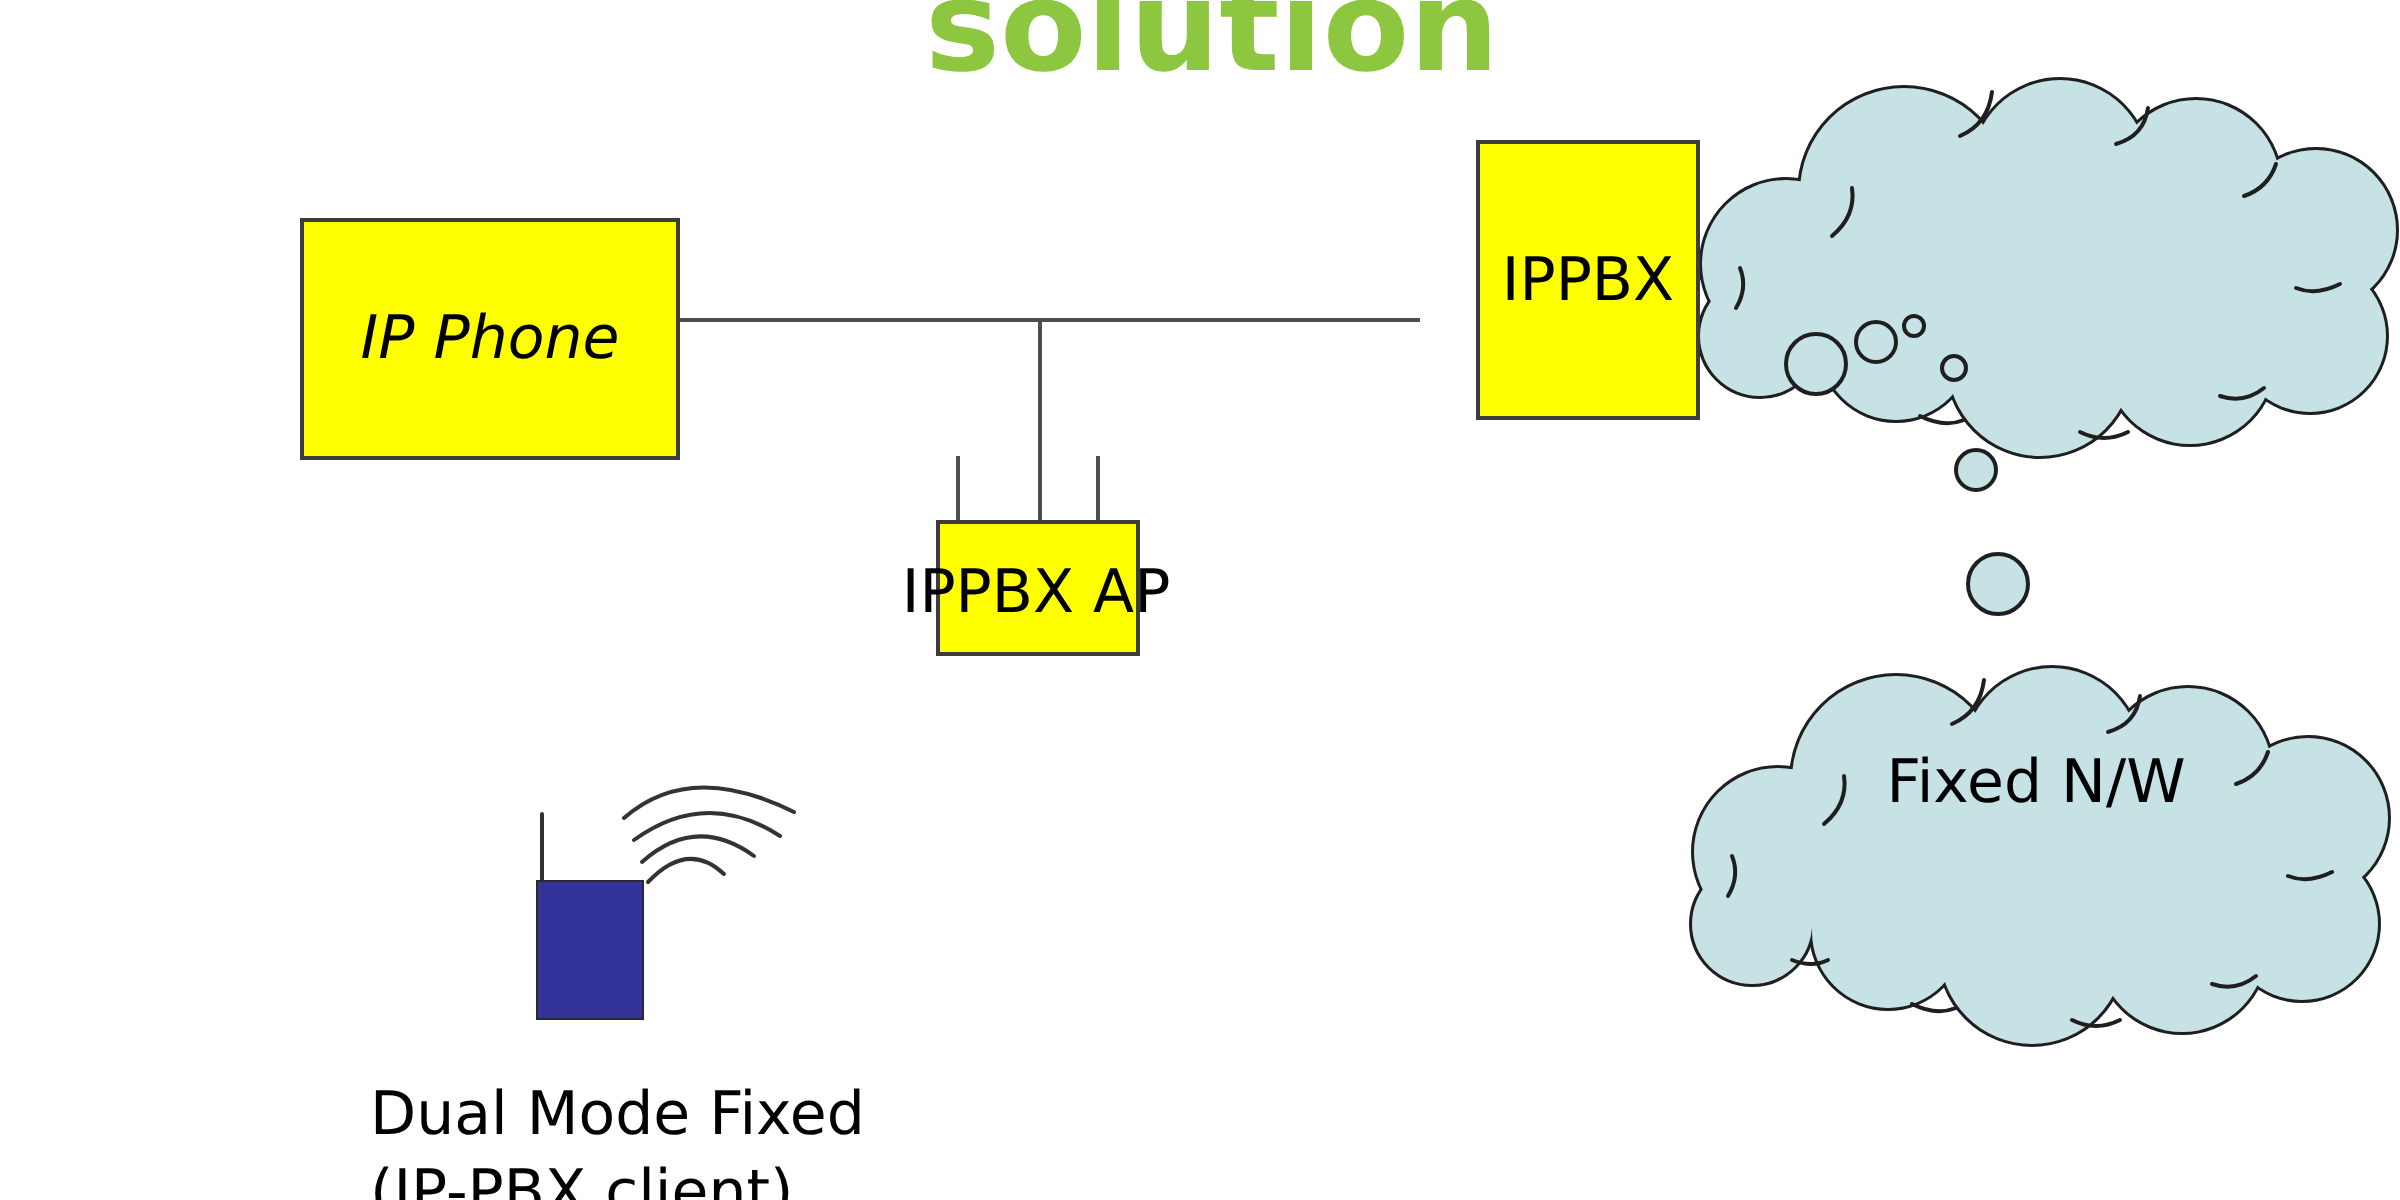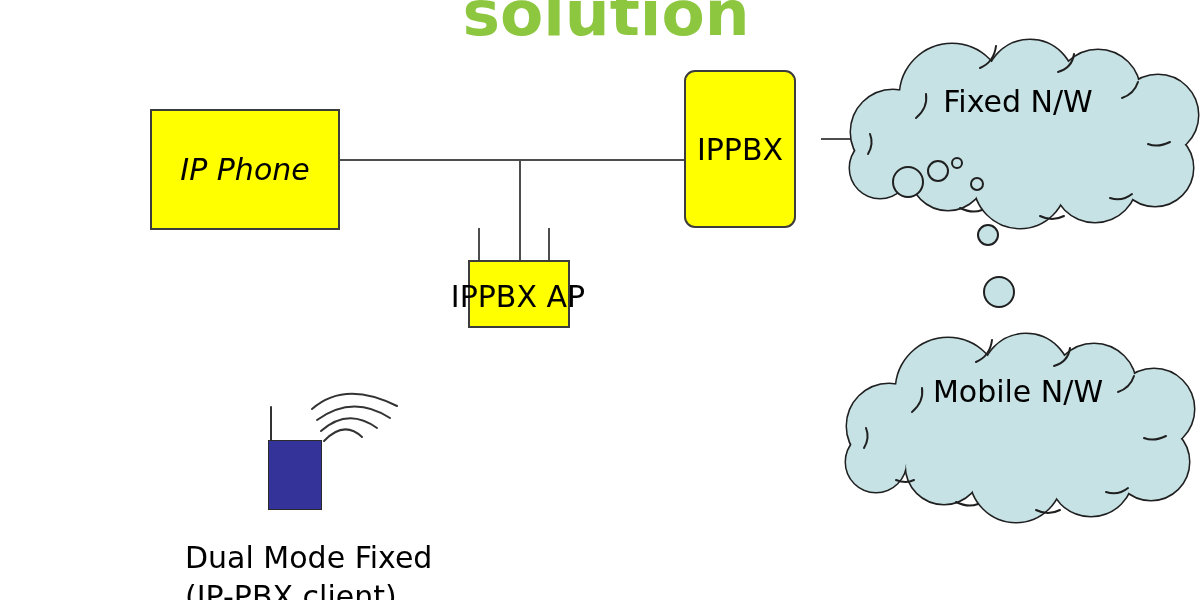--- a/index.html
+++ b/index.html
@@ -21,21 +21,21 @@
   }
 
   .box {
     position:absolute; box-sizing:border-box;
     background:var(--box-fill,#ffff00);
     border:2px solid var(--box-border,#3c3c3c);
     display:flex; align-items:center; justify-content:center;
     font-size:30px;
   }
   #ip-phone-box { left:150px; top:109px; width:190px; height:121px;font-style:italic; }
-  #ippbx-box    { left:684px; top:70px;  width:112px; height:158px;border-radius:11px; }
+  #ippbx-box    { left:738px; top:70px;  width:112px; height:140px; }
   #wlan-ap-box  { left:468px; top:260px; width:102px; height:68px; }
 
   .float-label { position:absolute; text-align:center; font-size:30px; white-space:nowrap; }
   #wlan-ap-label { left:427px; top:279px; width:182px; }
   #fixed-nw-label  { left:918px; top:84px;  width:200px; }
   #mobile-nw-label { left:918px; top:374px; width:200px; }
 
   #device-rect {
     position:absolute; left:268px; top:440px; width:54px; height:70px;
     box-sizing:border-box;
@@ -142,22 +142,21 @@
 
   <div class="box" id="ip-phone-box">
     <span>IP Phone</span>
   </div>
   <div class="box" id="ippbx-box">
     <span>IPPBX</span>
   </div>
   <div class="box" id="wlan-ap-box"></div>
   <div class="float-label" id="wlan-ap-label">IPPBX AP</div>
 
-  <div class="float-label" id="fixed-nw-label">Fixed N/W</div>
-  <div class="float-label" id="mobile-nw-label">Mobile N/W</div>
+  <div class="float-label" id="mobile-nw-label">Fixed N/W</div>
 
   <div id="device-rect"></div>
   <div id="device-label">
     <div>Dual Mode Fixed</div>
     <div>(IP-PBX client)</div>
   </div>
 
 </div>
 
 </body></html>

